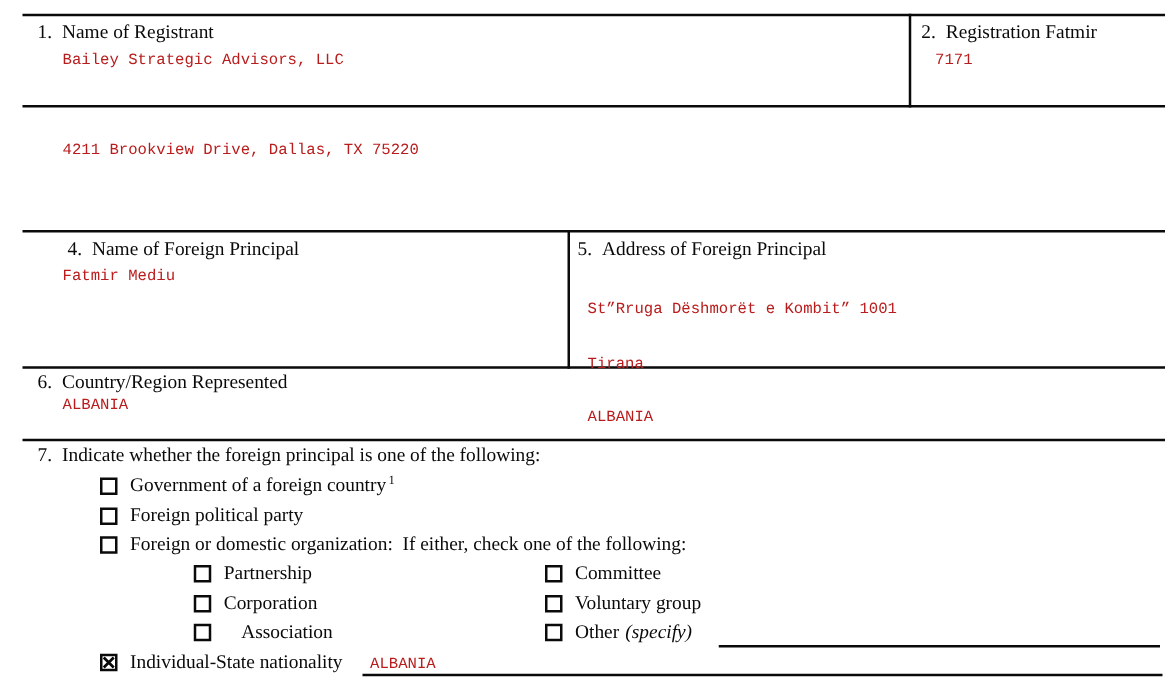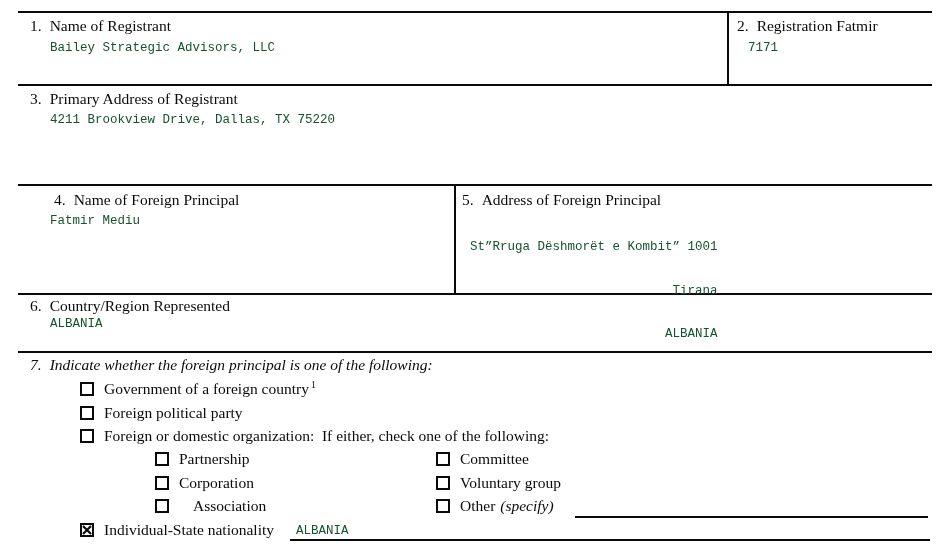--- a/index.html
+++ b/index.html
@@ -21,22 +21,21 @@
     line-height: 18px;
     white-space: pre;
   }
   .flabel .lbl { margin-left: 8px; }
   .fvalue {
     position: absolute;
     font-family: "Liberation Mono", monospace;
     font-size: 12.5px;
     line-height: 14.5px;
     white-space: pre;
-    color: #14532d;
-    text-align: right;
+    color: #b91c1c;
   }
   .cbl {
     position: absolute;
     font-size: 15.5px;
     line-height: 18px;
     white-space: pre;
     text-align: right;
   }
   .cbl .it { font-style: italic; margin-left: 5px; }
   .sup {
@@ -71,37 +70,36 @@
 
   <div class="vline" style="left:727px; top:11px; height:75px;"></div>
   <div class="vline" style="left:454px; top:184px; height:111px;"></div>
 
   <div class="flabel" style="left:30px; top:17px;text-align:center;"><span>1.</span><span class="lbl">Name of Registrant</span></div>
   <div class="fvalue" style="left:50px; top:41px;">Bailey Strategic Advisors, LLC</div>
 
   <div class="flabel" style="left:737px; top:17px;"><span>2.</span><span class="lbl">Registration Fatmir</span></div>
   <div class="fvalue" style="left:748px; top:41px;">7171</div>
 
-  <div class="flabel" style="left:30px; top:90px;"><span>3.</span><span class="lbl">Primary Address of Registrant</span></div>
   <div class="fvalue" style="left:50px; top:113px;">4211 Brookview Drive, Dallas, TX 75220</div>
 
   <div class="flabel" style="left:30px; top:191px;margin-left:24px;"><span>4.</span><span class="lbl">Name of Foreign Principal</span></div>
   <div class="fvalue" style="left:50px; top:214px;">Fatmir Mediu</div>
 
   <div class="flabel" style="left:462px; top:191px;"><span>5.</span><span class="lbl">Address of Foreign Principal</span></div>
   <div class="fvalue" style="left:470px; top:211px;">
     <div>St”Rruga Dëshmorët e Kombit” 1001</div>
     <div>Tirana</div>
     <div>ALBANIA</div>
   </div>
 
   <div class="flabel" style="left:30px; top:297px;"><span>6.</span><span class="lbl">Country/Region Represented</span></div>
   <div class="fvalue" style="left:50px; top:317px;">ALBANIA</div>
 
-  <div class="flabel" style="left:30px; top:356px;font-style:italic;"><span>7.</span><span class="lbl">Indicate whether the foreign principal is one of the following:</span></div>
+  <div class="flabel" style="left:30px; top:356px;"><span>7.</span><span class="lbl">Indicate whether the foreign principal is one of the following:</span></div>
 
   <div class="cb" style="left:80px; top:382px;"></div>
   <div class="cbl" style="left:104px; top:380px;"><span>Government of a foreign country</span><span class="sup">1</span></div>
 
   <div class="cb" style="left:80px; top:406px;"></div>
   <div class="cbl" style="left:104px; top:404px;">Foreign political party</div>
 
   <div class="cb" style="left:80px; top:429px;"></div>
   <div class="cbl" style="left:104px; top:427px;">Foreign or domestic organization:  If either, check one of the following:</div>
 

